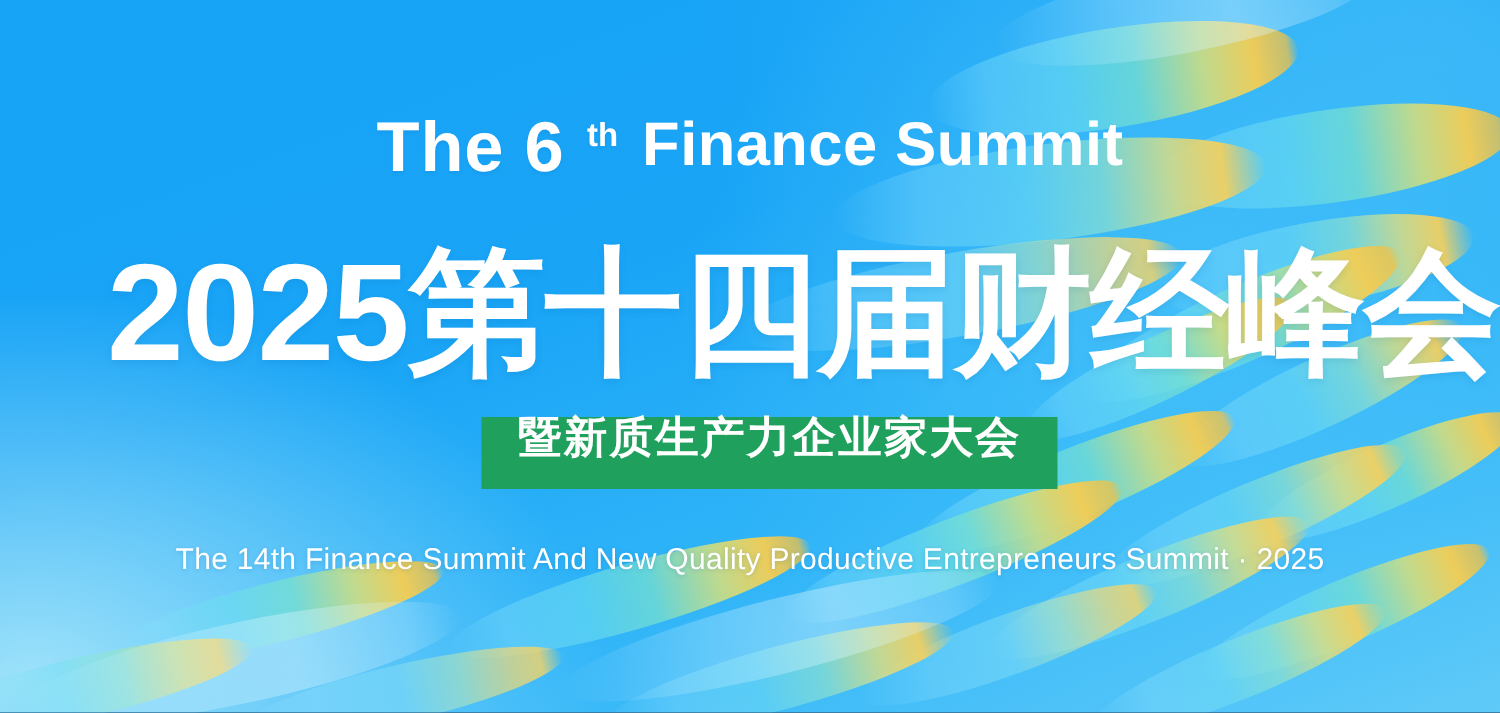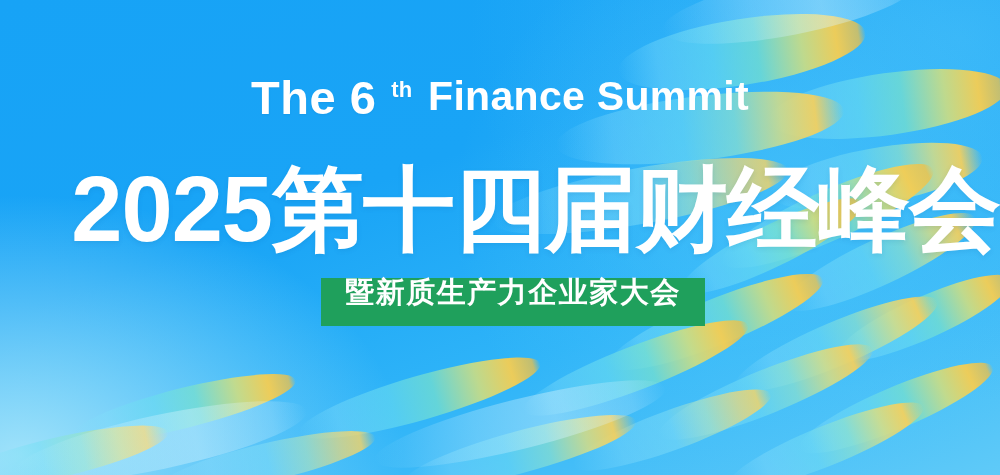--- a/index.html
+++ b/index.html
@@ -257,15 +257,16 @@
 
       </div>
     </div>
 
     <div class="main-title">2025第十四届财经峰会</div>
 
     <div class="green-banner">
       <span class="green-banner-text">暨新质生产力企业家大会</span>
     </div>
 
+    <div class="footer-line">The 14th Finance Summit  And New Quality Productive Entrepreneurs Summit · 2025</div>
 
   </div>
 </div>
 
 </body></html>

